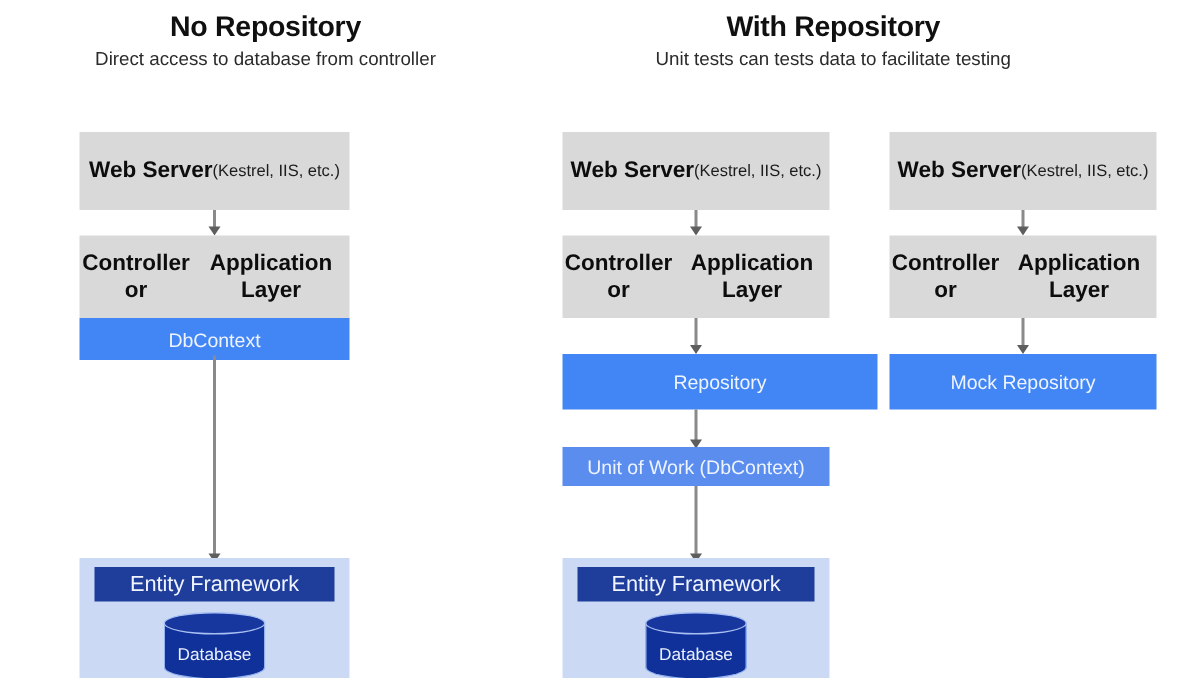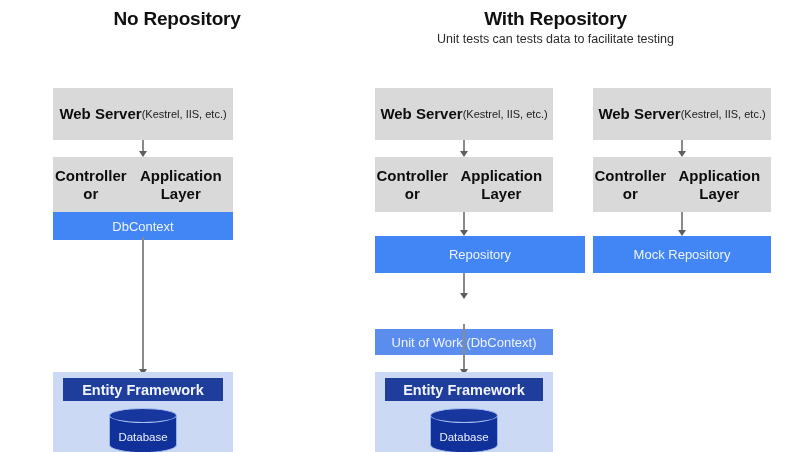--- a/index.html
+++ b/index.html
@@ -108,21 +108,21 @@
   .efgroup {
     position: absolute;
     background: #ccd9f5;
     box-sizing: border-box;
   }
   .efbar {
     position: absolute;
     background: #1f3e9c;
     color: #f0f4ff;
     font-size: 14.5px;
-    font-weight: bold;
+    font-weight: normal;
     display: flex;
     align-items: center;
     justify-content: center;
     box-sizing: border-box;
   }
   .cylinder {
     position: absolute;
   }
   .cyl-body {
     position: absolute;
@@ -152,20 +152,21 @@
 </style>
 </head>
 <body>
 
 <div class="diagram">
 
   <div class="headers">
 
     <div class="hdr hdr-left">
       <div class="hdr-title">No Repository</div>
+      <div class="hdr-sub">Direct access to database from controller</div>
     </div>
 
     <div class="hdr hdr-right">
       <div class="hdr-title">With Repository</div>
       <div class="hdr-sub">Unit tests can tests data to facilitate testing</div>
     </div>
 
   </div>
 
   <div class="col">
@@ -223,21 +224,21 @@
     <div class="arrow" style="left:463px; top:212px; height:20px;"></div>
     <div class="arrow-head" style="left:460px; top:230px;"></div>
 
     <div class="bar bar-blue" style="left:375px; top:236px; width:210px; height:37px;">
       <span>Repository</span>
     </div>
 
     <div class="arrow" style="left:463px; top:273px; height:22px;"></div>
     <div class="arrow-head" style="left:460px; top:293px;"></div>
 
-    <div class="bar bar-blue2" style="left:375px; top:298px; width:178px; height:26px;margin-top:31px;">
+    <div class="bar bar-blue2" style="left:375px; top:298px; width:178px; height:26px;">
       <span>Unit of Work (DbContext)</span>
     </div>
 
     <div class="arrow" style="left:463px; top:324px; height:47px;"></div>
     <div class="arrow-head" style="left:460px; top:369px;"></div>
 
     <div class="efgroup" style="left:375px; top:372px; width:178px; height:80px;">
 
       <div class="efbar" style="left:10px; top:6px; width:158px; height:23px;">
         <span>Entity Framework</span>

